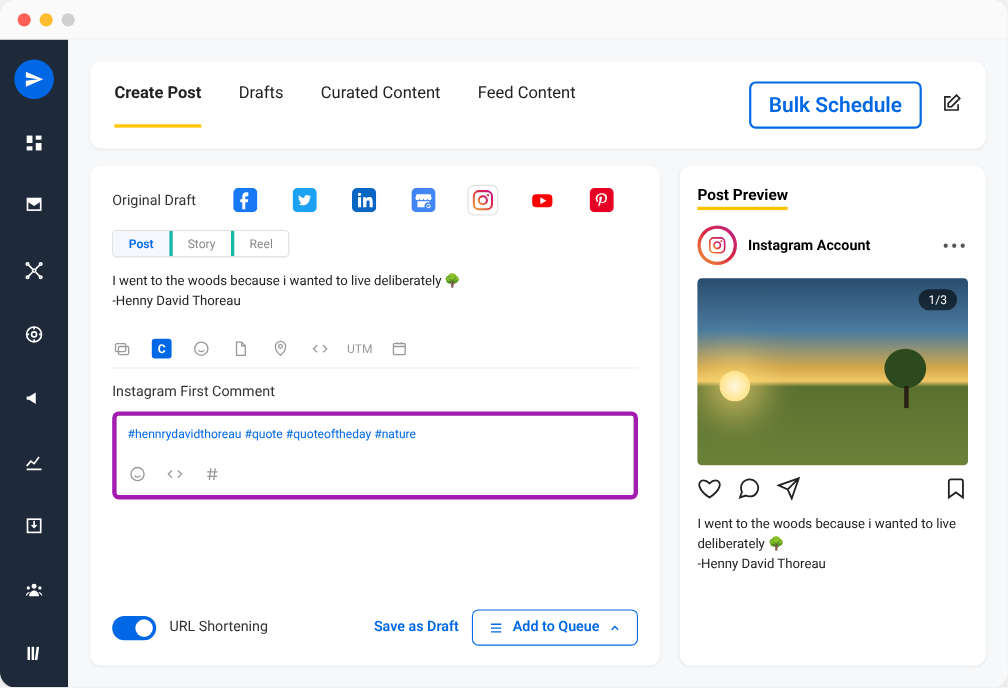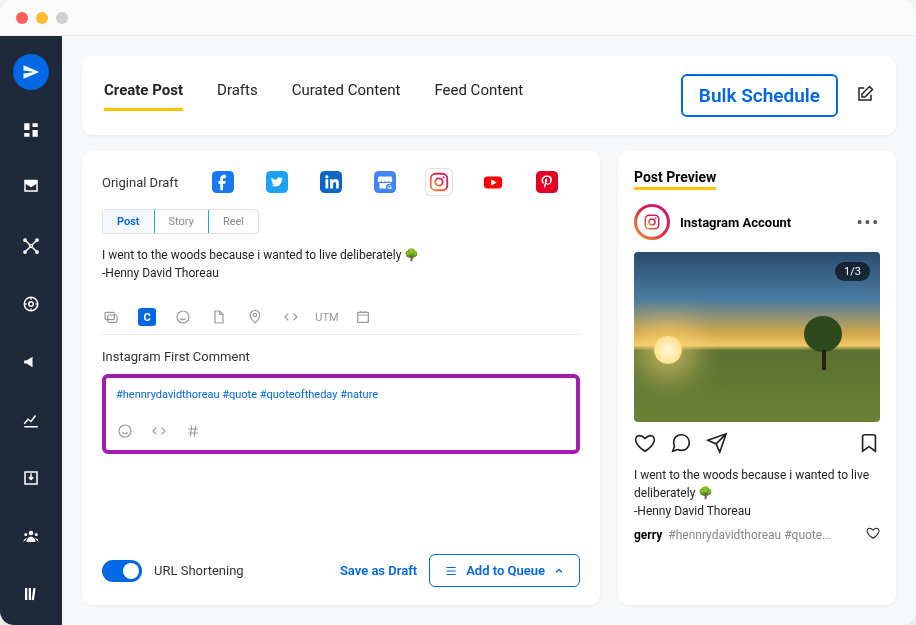--- a/index.html
+++ b/index.html
@@ -9,32 +9,32 @@
 .dot{width:12px;height:12px;border-radius:50%}
 .dot.red{background:#ff5f57}.dot.yellow{background:#febc2e}.dot.gray{background:#d0d0d0}
 .body{flex:1;display:flex;overflow:hidden}
 .sidebar{width:62px;background:#1e2a3a;display:flex;flex-direction:column;align-items:center;padding-top:18px;gap:22px}
 .nav-icon{width:36px;height:36px;display:flex;align-items:center;justify-content:center;color:#fff;cursor:pointer;border-radius:50%}
 .nav-icon.active{background:#0068e5}
 .nav-icon svg{width:18px;height:18px}
 .main{flex:1;padding:20px;display:flex;flex-direction:column;gap:16px;overflow:auto;background:#f7f8fa}
 .topbar{background:#fff;border-radius:10px;padding:18px 22px;display:flex;align-items:center;box-shadow:0 1px 3px rgba(0,0,0,0.06)}
 .tabs{display:flex;gap:34px;flex:1}
-.tab{font-size:15px;color:#222;cursor:pointer;padding-bottom:9px}
+.tab{font-size:15px;color:#222;cursor:pointer;padding-bottom:20px}
 .tab.active{font-weight:700;border-bottom:3px solid #ffc400}
 .btn-outline{border:2px solid #0068e5;color:#0068e5;background:#fff;padding:8px 16px;border-radius:6px;font-weight:600;font-size:19px;cursor:pointer}
 .edit-icon{margin-left:18px;cursor:pointer;color:#222}
 .content{display:flex;gap:18px;flex:1}
 .editor{flex:1;background:#fff;border-radius:10px;padding:18px 20px;box-shadow:0 1px 3px rgba(0,0,0,0.06);display:flex;flex-direction:column}
 .platforms{display:flex;align-items:center;gap:28px;margin-bottom:14px}
 .platform-label{font-size:13px;color:#333;margin-right:4px}
 .plat-ic{width:26px;height:26px;display:flex;align-items:center;justify-content:center;border-radius:5px;cursor:pointer}
 .plat-ic.selected{background:#fff;box-shadow:0 0 0 1px #e0e0e0}
 .post-types{display:flex;border:1px solid #ddd;border-radius:4px;width:fit-content;margin-bottom:6px;overflow:hidden}
-.post-type{padding:5px 14px;font-size:11px;color:#888;cursor:pointer;border-right:1px solid #14b8a6}
+.post-type{padding:5px 14px;font-size:11px;color:#888;cursor:pointer;border-right:3px solid #14b8a6}
 .post-type:last-child{border-right:none}
 .post-type.active{color:#0068e5;font-weight:600;background:#f5f9ff}
 .textarea{border:none;resize:none;font-size:12px;line-height:1.5;color:#222;padding:6px 0;min-height:60px;outline:none;font-family:inherit}
 .toolbar{display:flex;gap:18px;align-items:center;padding:8px 0;border-bottom:1px solid #eee;margin-bottom:14px}
 .tool-ic{width:18px;height:18px;color:#999;cursor:pointer;display:flex;align-items:center;justify-content:center;font-size:11px}
 .tool-ic.blue{background:#0068e5;color:#fff;border-radius:3px;font-weight:700;padding:2px}
 .section-heading{font-size:13px;color:#333;margin-bottom:10px}
 .comment-box{border:4px solid #a21caf;border-radius:6px;padding:10px;min-height:80px;display:flex;flex-direction:column}
 .hashtags{color:#0068e5;font-size:11px}
 .comment-tools{display:flex;gap:16px;margin-top:auto;color:#bbb;padding-top:10px}
@@ -348,24 +348,17 @@
                 </svg></span>
             <span><svg viewBox="0 0 24 24">
                   <path d="M22 2L11 13M22 2l-7 20-4-9-9-4z"></path>
                 </svg></span>
             <span class="ig-save"><svg viewBox="0 0 24 24">
                   <path d="M19 21l-7-5-7 5V5a2 2 0 012-2h10a2 2 0 012 2z"></path>
                 </svg></span>
           </div>
           <div class="ig-caption" style="white-space:pre-line">I went to the woods because i wanted to live deliberately 🌳
 -Henny David Thoreau</div>
-          <div class="ig-comment-row">
-            <span class="ig-user">gerry</span>
-            <span class="ig-comment-txt">#hennrydavidthoreau #quote...</span>
-            <span class="ig-heart-sm"><svg viewBox="0 0 24 24">
-                  <path d="M12 21s-8-5-10-11c-1-3 1-6 4-6 2 0 4 1 6 3 2-2 4-3 6-3 3 0 5 3 4 6-2 6-10 11-10 11z"></path>
-                </svg></span>
-          </div>
         </div>
       </div>
     </div>
   </div>
 </div>
 
 </body></html>

